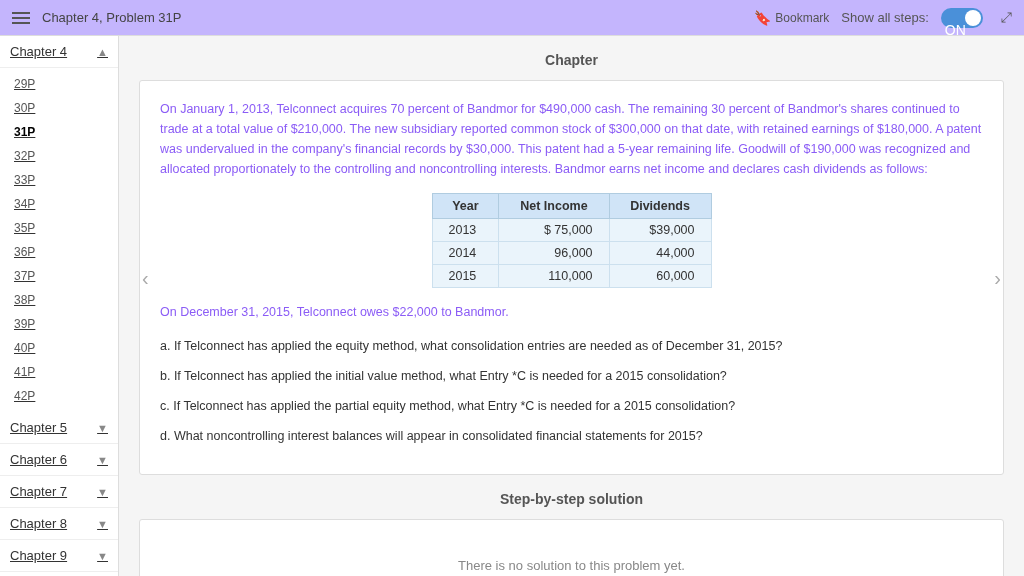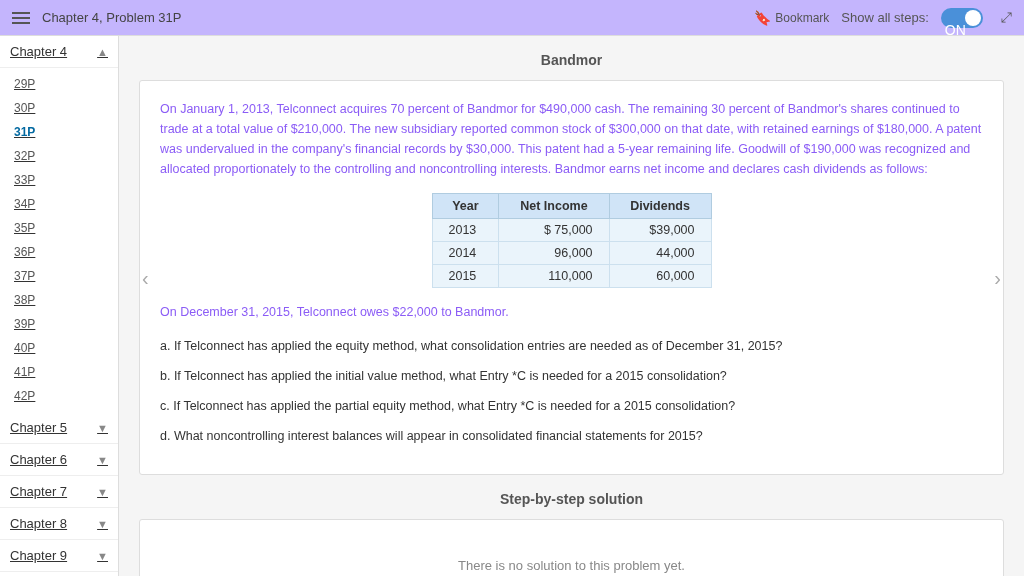--- a/index.html
+++ b/index.html
@@ -46,21 +46,21 @@
       cursor: pointer; border-bottom: 1px solid #eee;
       background: #fff;
     }
     .sidebar-chapter-header.active { color: #333; }
     .sidebar-chapter-header .chevron { font-size: 11px; color: #888; }
 
     .sidebar-items { padding: 4px 0; }
     .sidebar-item {
       padding: 5px 14px; font-size: 12px; color: #555; cursor: pointer;
     }
-    .sidebar-item.active { color: #0369a1; font-weight: bold; }
+    .sidebar-item.active { color: #000000; font-weight: bold; }
 
     
     #content {
       flex: 1; overflow-y: auto; padding: 16px 20px; background: #f5f5f5;
       position: relative;
     }
 
     .section-header {
       text-align: center; font-size: 14px; font-weight: 600; color: #555;
       margin-bottom: 12px;
@@ -164,21 +164,21 @@
         <div class="sidebar-chapter-header">
           <span>Chapter 9</span>
           <span class="chevron">▼</span>
         </div>
         <div class="sidebar-chapter-header"></div>
       </div>
   </div>
 
   <div id="content">
 
-    <div class="section-header">Bandmor</div>
+    <div class="section-header">Chapter</div>
 
     <div class="problem-box">
       <button class="nav-arrow left">‹</button>
       <button class="nav-arrow right">›</button>
 
       <p class="problem-text">On January 1, 2013, Telconnect acquires 70 percent of Bandmor for $490,000 cash. The remaining 30 percent of Bandmor's shares continued to trade at a total value of $210,000. The new subsidiary reported common stock of $300,000 on that date, with retained earnings of $180,000. A patent was undervalued in the company's financial records by $30,000. This patent had a 5-year remaining life. Goodwill of $190,000 was recognized and allocated proportionately to the controlling and noncontrolling interests. Bandmor earns net income and declares cash dividends as follows:</p>
 
       <table class="data-table">
         <thead>
           <tr>

